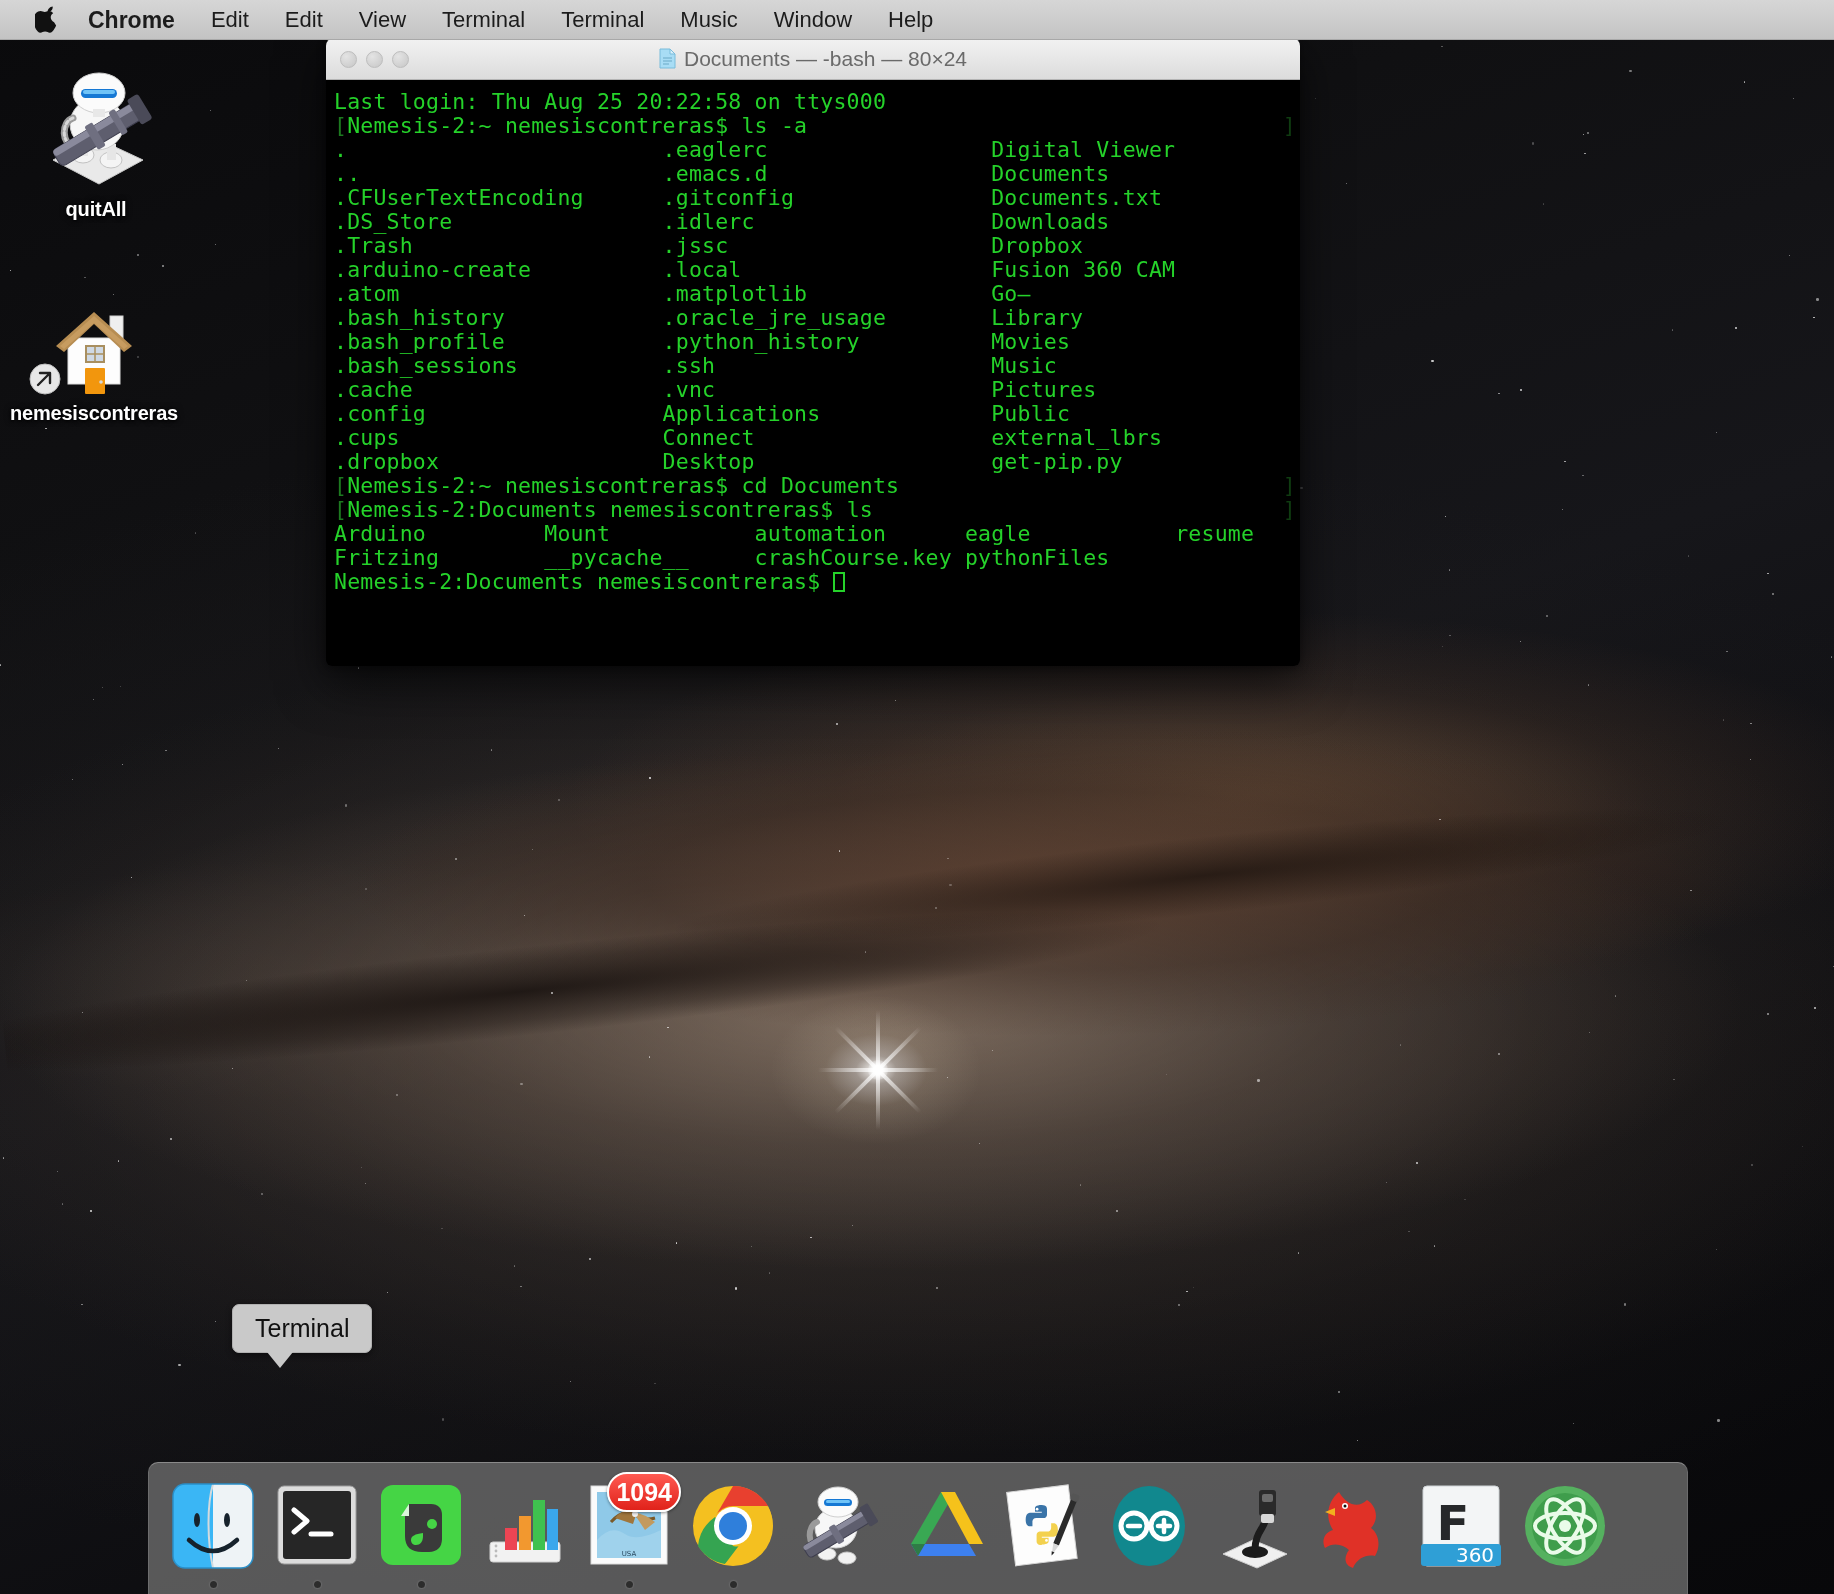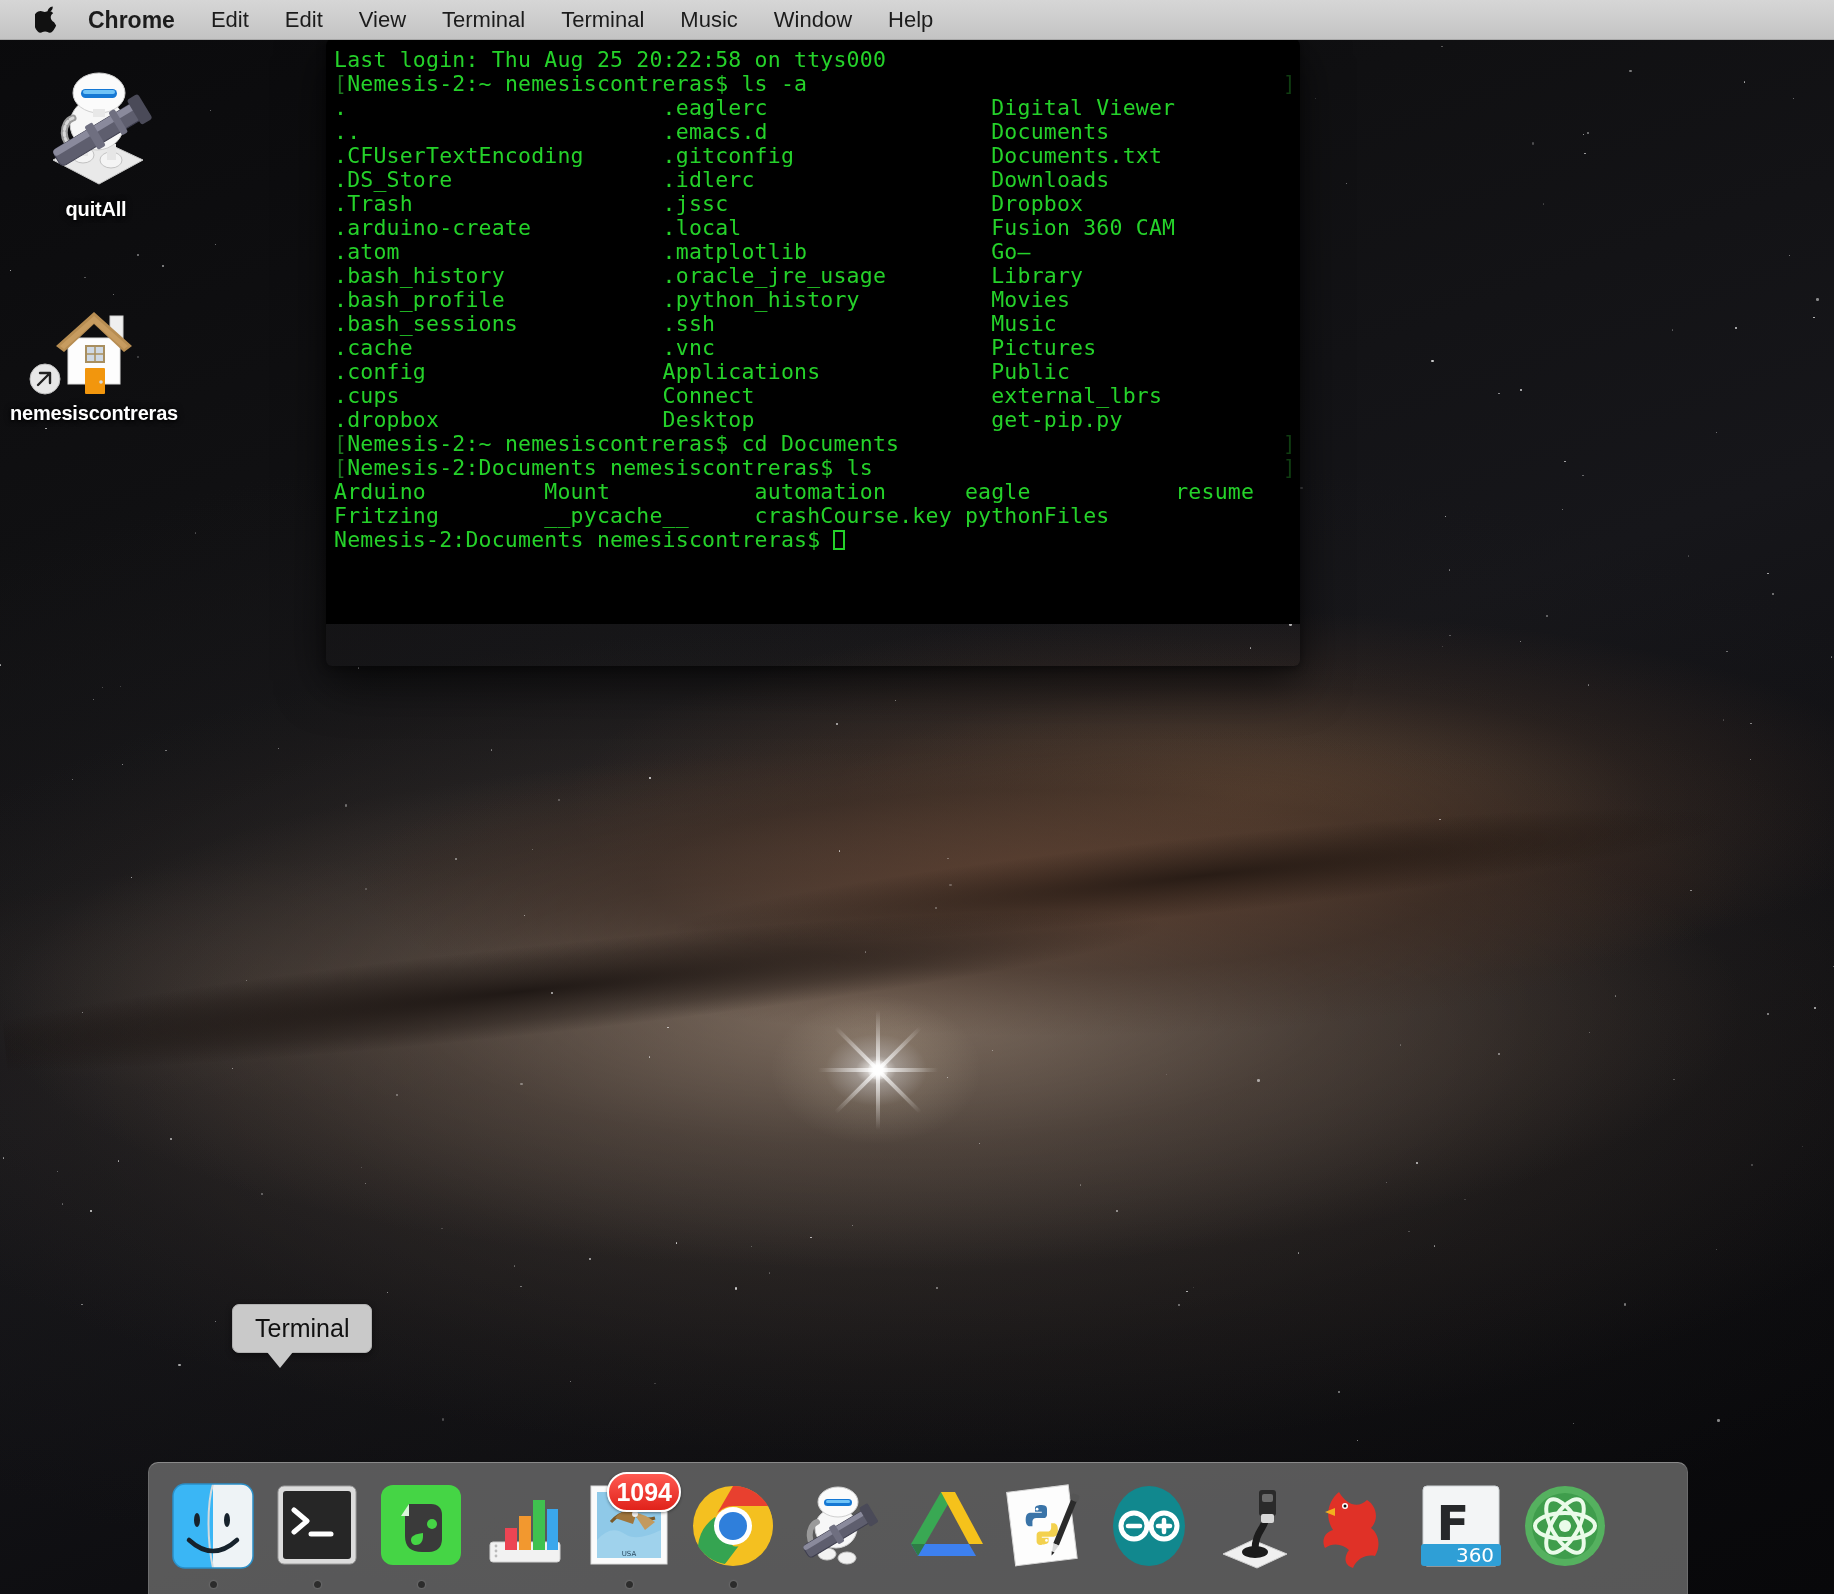--- a/index.html
+++ b/index.html
@@ -416,20 +416,38 @@
     
     <svg width="34" height="34" viewBox="0 0 34 34" style="position:absolute;left:34px;top:72px;" aria-hidden="true">
       <circle cx="17" cy="17" r="15" fill="rgba(250,250,250,0.92)" stroke="#bdbdbd"></circle>
       <path d="M22 11 H12 M22 11 V21 M22 11 L10 23" stroke="#222" stroke-width="2.4" fill="none" stroke-linecap="round"></path>
     </svg>
   </div>
   <div class="desk-label">nemesiscontreras</div>
 </div>
 
 <div id="terminal-window">
+  <div id="titlebar">
+    <div class="lights">
+      <div class="light"></div>
+      <div class="light"></div>
+      <div class="light"></div>
+    </div>
+    <div id="title-center">
+      <span id="doc-icon">
+        <svg width="17" height="21" viewBox="0 0 17 21" aria-hidden="true">
+          <path d="M1 1 H11 L16 6 V20 H1 Z" fill="#a8ddf5" stroke="#79bcdb" stroke-width="1"></path>
+          <path d="M11 1 V6 H16 Z" fill="#d9f0fb" stroke="#79bcdb" stroke-width="1"></path>
+          <line x1="4" y1="10" x2="13" y2="10" stroke="#6aa9c6" stroke-width="1"></line>
+          <line x1="4" y1="13" x2="13" y2="13" stroke="#6aa9c6" stroke-width="1"></line>
+          <line x1="4" y1="16" x2="10" y2="16" stroke="#6aa9c6" stroke-width="1"></line>
+        </svg>
+      </span><span>Documents — -bash — 80×24</span>
+    </div>
+  </div>
   <div id="term-body"><div class="tline">Last login: Thu Aug 25 20:22:58 on ttys000</div><div class="tline"><span class="bracket">[</span>Nemesis-2:~ nemesiscontreras$ ls -a<span class="edge-mark">]</span></div><div class="tline">.                        .eaglerc                 Digital Viewer</div><div class="tline">..                       .emacs.d                 Documents</div><div class="tline">.CFUserTextEncoding      .gitconfig               Documents.txt</div><div class="tline">.DS_Store                .idlerc                  Downloads</div><div class="tline">.Trash                   .jssc                    Dropbox</div><div class="tline">.arduino-create          .local                   Fusion 360 CAM</div><div class="tline">.atom                    .matplotlib              Go—</div><div class="tline">.bash_history            .oracle_jre_usage        Library</div><div class="tline">.bash_profile            .python_history          Movies</div><div class="tline">.bash_sessions           .ssh                     Music</div><div class="tline">.cache                   .vnc                     Pictures</div><div class="tline">.config                  Applications             Public</div><div class="tline">.cups                    Connect                  external_lbrs</div><div class="tline">.dropbox                 Desktop                  get-pip.py</div><div class="tline"><span class="bracket">[</span>Nemesis-2:~ nemesiscontreras$ cd Documents<span class="edge-mark">]</span></div><div class="tline"><span class="bracket">[</span>Nemesis-2:Documents nemesiscontreras$ ls<span class="edge-mark">]</span></div><div class="tline">Arduino         Mount           automation      eagle           resume</div><div class="tline">Fritzing        __pycache__     crashCourse.key pythonFiles</div><div class="tline">Nemesis-2:Documents nemesiscontreras$ <span class="cursor"></span></div></div>
 </div>
 
 <div id="tooltip">
   <div id="tooltip-bubble">Terminal</div>
   <div id="tooltip-arrow"></div>
 </div>
 
 <div id="dock">
 

